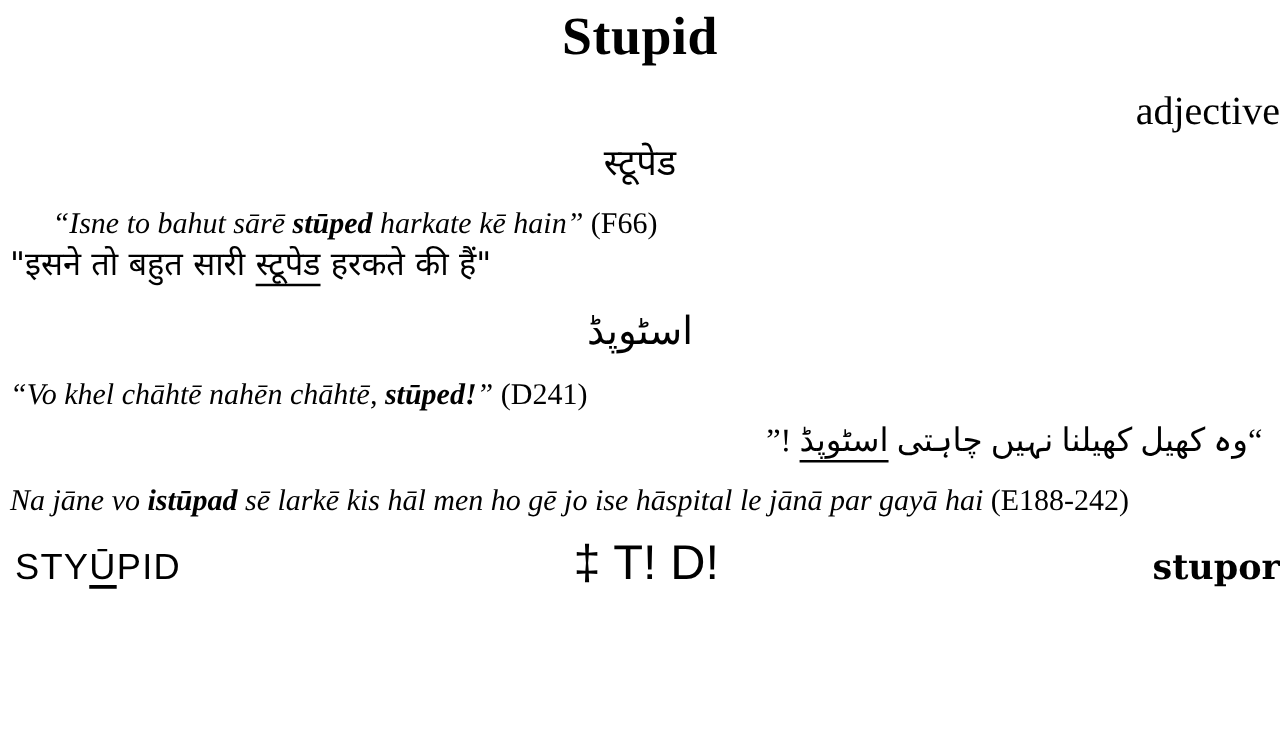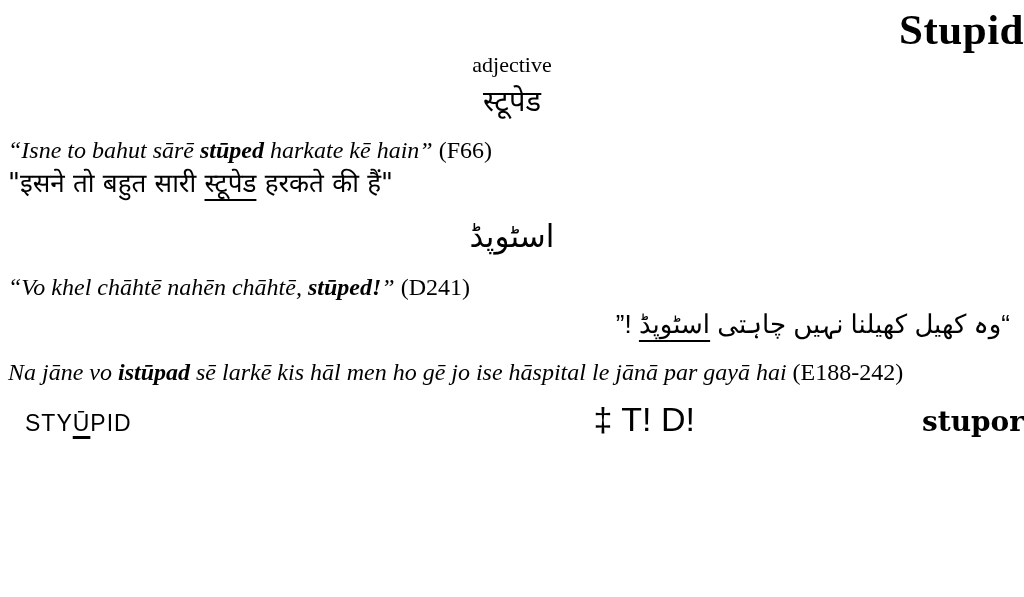--- a/index.html
+++ b/index.html
@@ -5,70 +5,70 @@
   html, body { margin: 0; padding: 0; }
   body {
     width: 1024px; height: 597px;
     background: #ffffff; color: #000000;
     font-family: "Liberation Serif", serif;
     overflow: hidden;
   }
   .center { text-align: center; }
   .title {
     font-size: 43px; font-weight: bold; line-height: 1.1;
-    margin-top: 6px; letter-spacing: 0.5px; text-align: right;
+    margin-top: 6px; letter-spacing: 0.5px;
   }
-  .pos { font-size: 22px; line-height: 1.1; margin-top: 0; }
+  .pos { font-size: 32px; line-height: 1.1; margin-top: 18px; text-align: right; }
   .devhead {
     font-size: 29px; line-height: 1.3; margin-top: 6px;
     font-family: "DejaVu Sans", "Liberation Serif", serif;
   }
   .ex {
     font-size: 24px; font-style: italic; line-height: 31px;
     padding-left: 8px; white-space: nowrap;
   }
   .ex .kw { font-weight: bold; }
   .ex .ref { font-style: normal; }
-  .m14 { margin-top: 14px; }
+  .m14 { margin-top: 14px; margin-left: 34px; }
   .m12 { margin-top: 12px; }
   .m6  { margin-top: 6px; }
   .m3  { margin-top: 3px; }
   .devline {
     font-size: 26px; line-height: 35px; padding-left: 8px;
     font-family: "DejaVu Sans", "Liberation Serif", serif;
     white-space: nowrap;
   }
   .urduhead {
     font-size: 31px; line-height: 47px; direction: rtl;
     font-family: "DejaVu Sans", sans-serif;
   }
   .urduline {
     direction: rtl; text-align: right;
     font-size: 26px; line-height: 42px;
     padding-right: 14px;
-    font-family: Liberation Sans, sans-serif;
+    font-family: Liberation Serif, serif;
     white-space: nowrap;
   }
   .ul {
     text-decoration: underline;
     text-underline-offset: 7px;
     text-decoration-thickness: 2px;
   }
   .footer {
     display: flex; align-items: baseline; margin-top: 12px;
   }
   .footer-left {
-    width: 340px; padding-left: 25px;
+    width: 340px; padding-left: 12px;
     font-family: "Liberation Sans", sans-serif;
-    font-size: 23px; letter-spacing: 1px;
+    font-size: 29px; letter-spacing: 1px;
   }
   .footer-center {
-    width: 330px; text-align: right;
+    width: 330px; text-align: center;
     font-family: "Liberation Sans", sans-serif;
-    font-size: 34px;
+    font-size: 39px;
   }
   .footer-right {
     flex: 1; text-align: right; 
     font-family: "DejaVu Serif", serif;
     font-weight: bold; font-size: 28px;
   }
   .ulu {
     text-decoration: underline;
     text-underline-offset: 5px;
     text-decoration-thickness: 2.5px;

